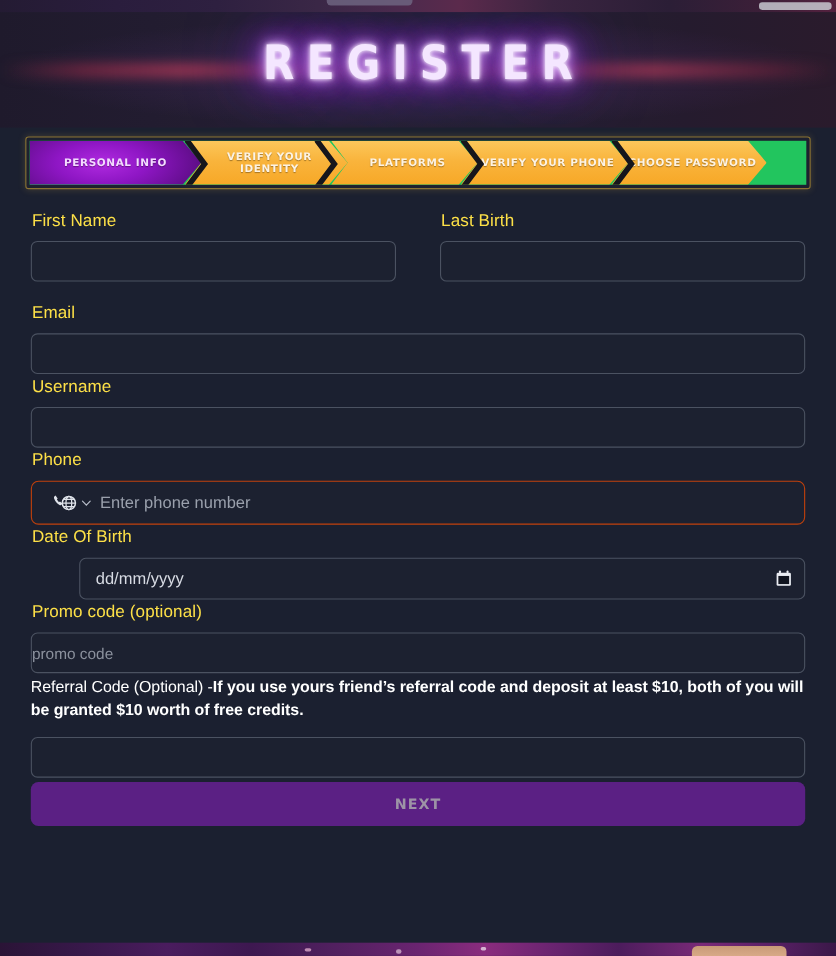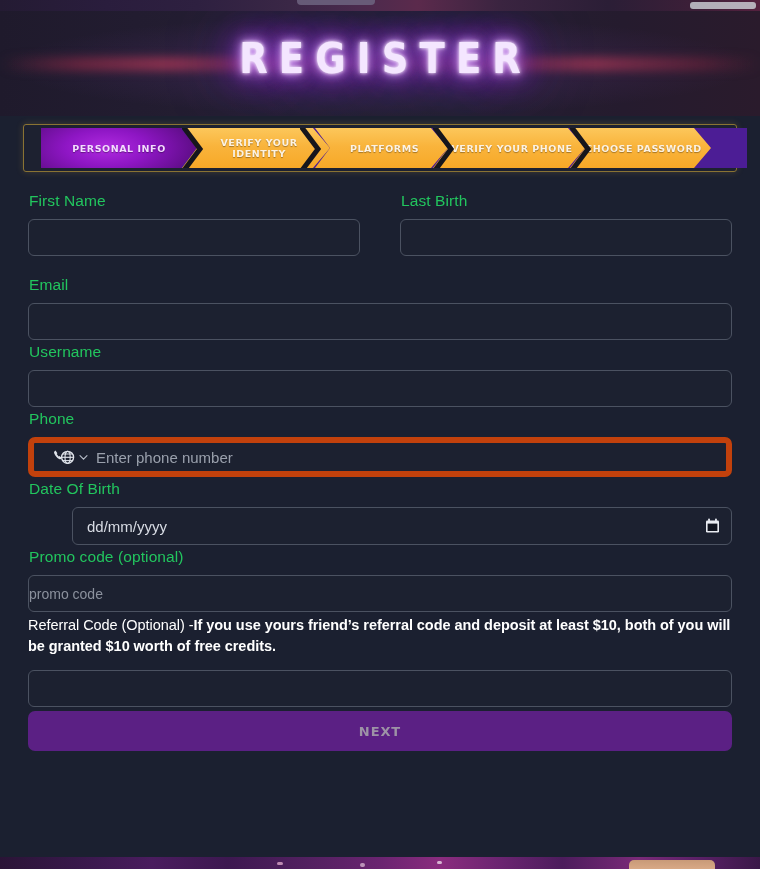--- a/index.html
+++ b/index.html
@@ -105,22 +105,21 @@
     background: #1d2130;
     padding: 3px;
     box-shadow: 0 0 7px rgba(210,170,70,0.22);
   }
   .stepbar {
     position: relative;
     width: 100%;
     height: 100%;
     display: flex;
     overflow: hidden;
-    background: #4c1d95;
-    margin-left: 14px;
+    background: #22c55e;
   }
   .step {
     position: relative;
     height: 100%;
     display: flex;
     align-items: center;
     justify-content: center;
     font-family: "DejaVu Sans", sans-serif;
     font-weight: 700;
     font-size: 9.5px;
@@ -164,21 +163,21 @@
   
   .form {
     position: absolute;
     top: 192px; left: 0;
     width: 760px;
     padding: 0 28px;
   }
 
   .label {
     display: block;
-    color: #22c55e;
+    color: #fde047;
     font-size: 15.5px;
     font-weight: 400;
     letter-spacing: .1px;
     margin: 0 0 9px 1px;
   }
 
   .field {
     width: 100%;
     height: 37px;
     background: #1c2130;
@@ -200,21 +199,21 @@
   .col { width: 333px; }
 
   .block { margin-bottom: 3px; }
 
   
   .phone-wrap {
     position: relative;
     width: 100%;
     height: 40px;
     background: #1c2130;
-    border: 6px solid #c2410c;
+    border: 1px solid #c2410c;
     border-radius: 7px;
     display: flex;
     align-items: center;
     padding: 0 10px;
   }
   .flag-btn {
     display: flex;
     align-items: center;
     gap: 3px;
     height: 100%;

